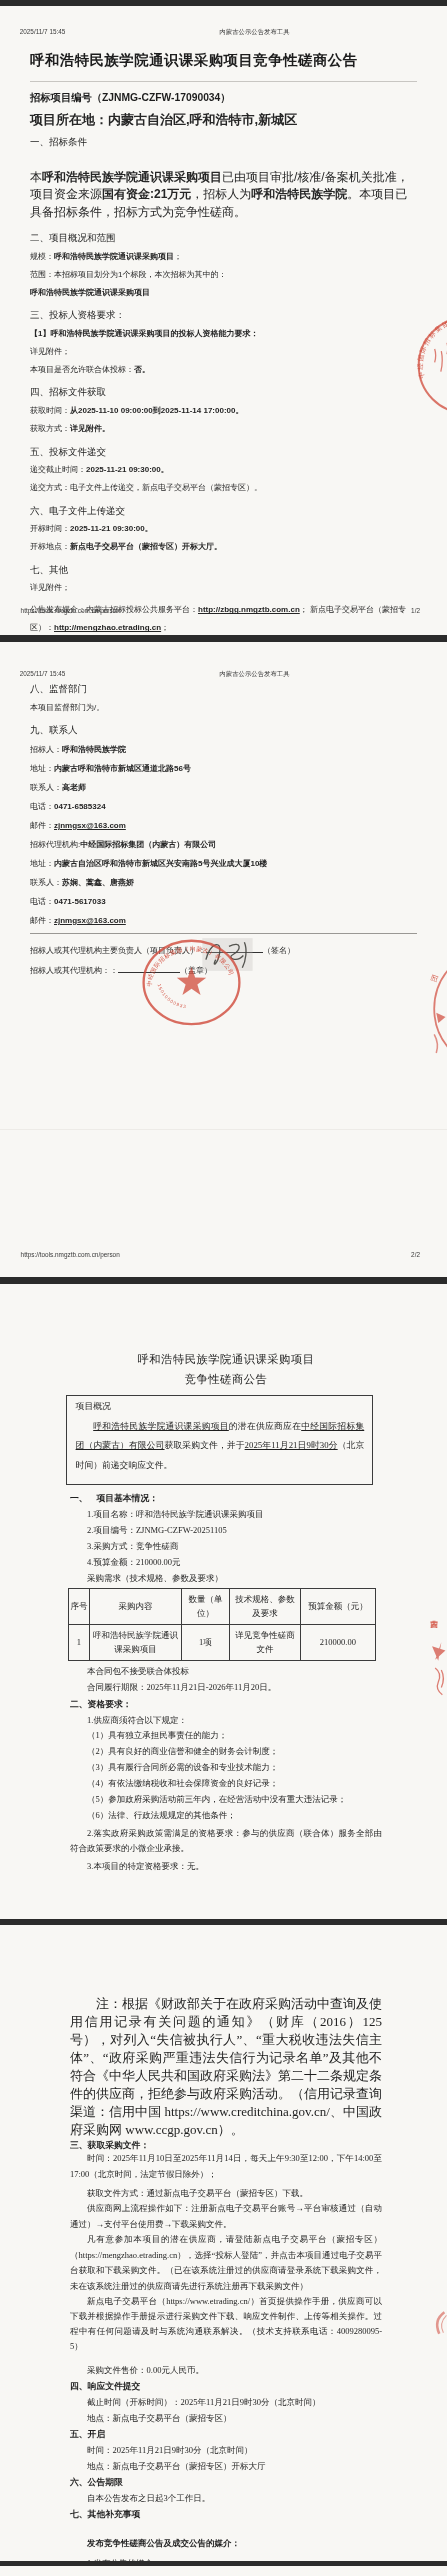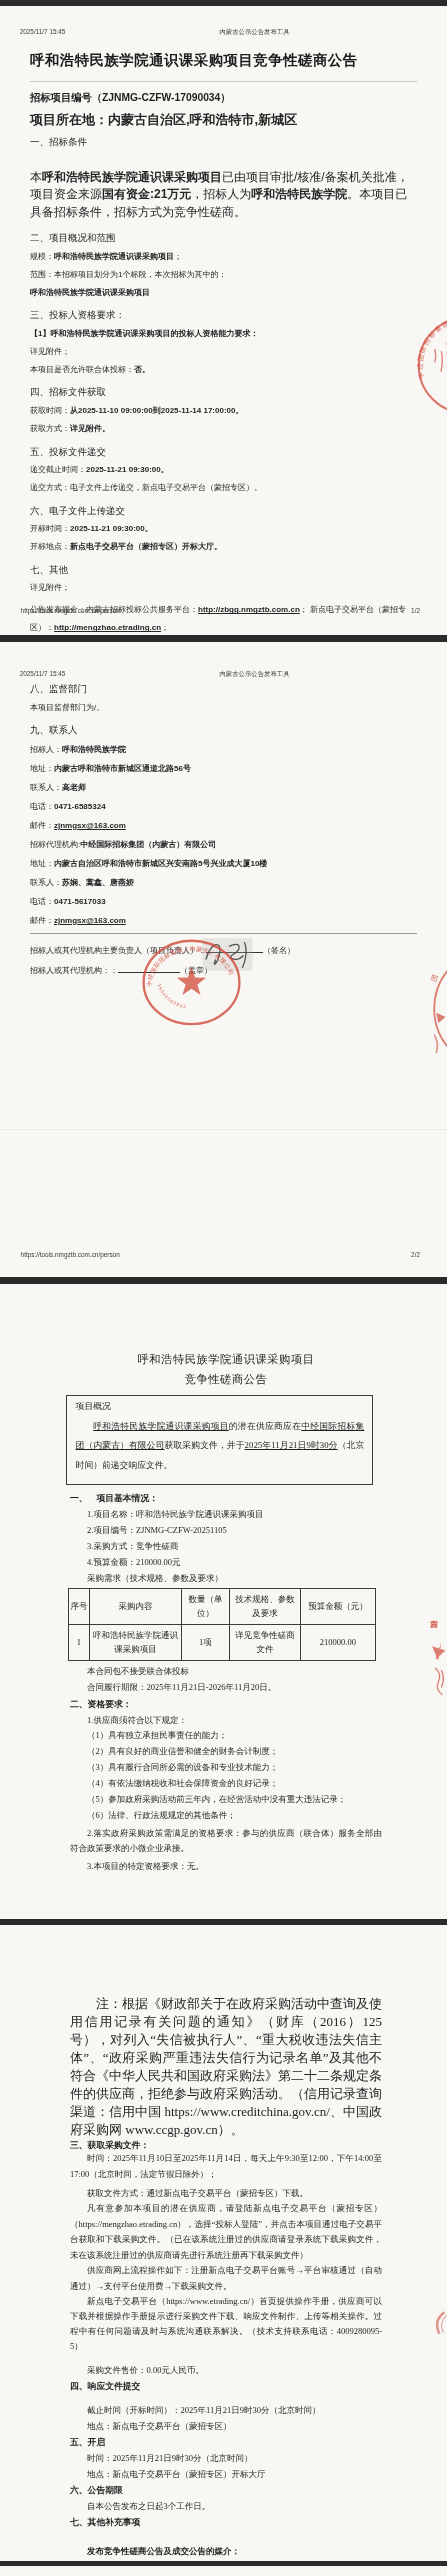--- a/index.html
+++ b/index.html
@@ -266,26 +266,26 @@
     </svg>
   </div>
 
   <div class="band" style="height:6.2px"></div>
 
   <div class="page pg-serif" style="height:636px">
     <div class="note-para" style="margin-top:70px">注：根据《财政部关于在政府采购活动中查询及使用信用记录有关问题的通知》（财库（2016）125号），对列入“失信被执行人”、“重大税收违法失信主体”、“政府采购严重违法失信行为记录名单”及其他不符合《中华人民共和国政府采购法》第二十二条规定条件的供应商，拒绝参与政府采购活动。（信用记录查询渠道：信用中国 https://www.creditchina.gov.cn/、中国政府采购网 www.ccgp.gov.cn）。</div>
     <div class="s-h" style="margin-top:0">三、获取采购文件：</div>
     <div class="s-para" style="margin-top:0">时间：2025年11月10日至2025年11月14日，每天上午9:30至12:00，下午14:00至17:00（北京时间，法定节假日除外）；</div>
     <div class="s-para" style="margin-top:3.1px;line-height:16px">获取文件方式：通过新点电子交易平台（蒙招专区）下载。</div>
+    <div class="s-para" style="margin-top:0">供应商网上流程操作如下：注册新点电子交易平台账号→平台审核通过（自动通过）→支付平台使用费→下载采购文件。</div>
     <div class="s-para" style="margin-top:0">凡有意参加本项目的潜在供应商，请登陆新点电子交易平台（蒙招专区）（https://mengzhao.etrading.cn），选择“投标人登陆”，并点击本项目通过电子交易平台获取和下载采购文件。（已在该系统注册过的供应商请登录系统下载采购文件，未在该系统注册过的供应商请先进行系统注册再下载采购文件）</div>
-    <div class="s-para" style="margin-top:0">供应商网上流程操作如下：注册新点电子交易平台账号→平台审核通过（自动通过）→支付平台使用费→下载采购文件。</div>
     <div class="s-para" style="margin-top:0;line-height:15px">新点电子交易平台（https://www.etrading.cn/）首页提供操作手册，供应商可以下载并根据操作手册提示进行采购文件下载、响应文件制作、上传等相关操作。过程中有任何问题请及时与系统沟通联系解决。（技术支持联系电话：4009280095-5）</div>
     <div class="s-para" style="margin-top:8px;line-height:16px">采购文件售价：0.00元人民币。</div>
     <div class="s-h" style="margin-top:0;line-height:16px">四、响应文件提交</div>
-    <div class="s-para" style="margin-top:8px;line-height:16px">截止时间（开标时间）：2025年11月21日9时30分（北京时间）</div>
+    <div class="s-para" style="margin-top:0;line-height:16px">截止时间（开标时间）：2025年11月21日9时30分（北京时间）</div>
     <div class="s-para" style="margin-top:0;line-height:16px">地点：新点电子交易平台（蒙招专区）</div>
     <div class="s-h" style="margin-top:0;line-height:16px">五、开启</div>
     <div class="s-para" style="margin-top:0;line-height:16px">时间：2025年11月21日9时30分（北京时间）</div>
     <div class="s-para" style="margin-top:0;line-height:16px">地点：新点电子交易平台（蒙招专区）开标大厅</div>
     <div class="s-h" style="margin-top:0;line-height:16px">六、公告期限</div>
     <div class="s-para" style="margin-top:0;line-height:16px">自本公告发布之日起3个工作日。</div>
     <div class="s-h" style="margin-top:0;line-height:16px">七、其他补充事项</div>
     <div class="s-para" style="margin-top:13px;line-height:16px;font-weight:bold">发布竞争性磋商公告及成交公告的媒介：</div>
     <div class="s-para" style="margin-top:4px;line-height:16px">1.发布公告的媒介</div>
     <svg class="stamp" style="left:429px;top:385px" width="18.5" height="26" viewBox="0 0 36 50">

